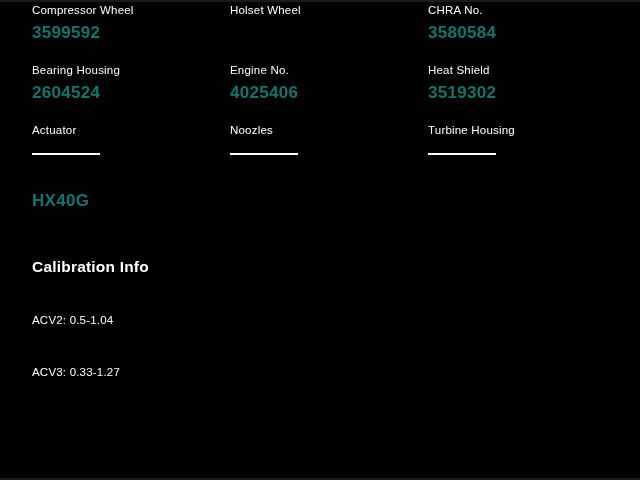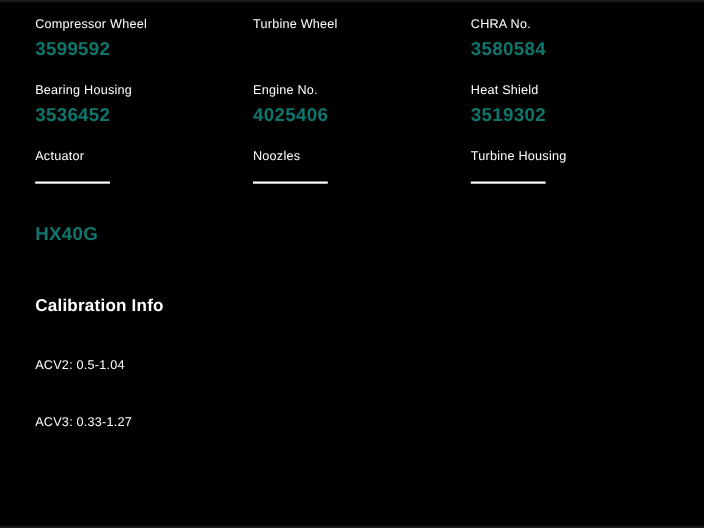--- a/index.html
+++ b/index.html
@@ -11,21 +11,21 @@
     width: 640px;
     height: 480px;
     overflow: hidden;
     font-family: "Liberation Sans", sans-serif;
     color: #ffffff;
   }
   .screen {
     box-sizing: border-box;
     width: 640px;
     height: 480px;
-    padding: 14px 0 0 32px;
+    padding: 2px 0 0 32px;
     background: #000000;
     border-top: 2px solid #1a1a1a;
     border-bottom: 2px solid #1a1a1a;
   }
   .grid {
     display: grid;
     grid-template-columns: 198px 198px 1fr;
   }
   .cell {
     height: 60px;
@@ -68,30 +68,30 @@
 <body>
 
 <div class="screen">
   <div class="grid">
 
     <div class="cell">
       <div class="label">Compressor Wheel</div>
       <div class="value">3599592</div>
     </div>
     <div class="cell">
-      <div class="label">Turbine Wheel</div>
+      <div class="label">Holset Wheel</div>
     </div>
     <div class="cell">
       <div class="label">CHRA No.</div>
       <div class="value">3580584</div>
     </div>
 
     <div class="cell">
       <div class="label">Bearing Housing</div>
-      <div class="value">3536452</div>
+      <div class="value">2604524</div>
     </div>
     <div class="cell">
       <div class="label">Engine No.</div>
       <div class="value">4025406</div>
     </div>
 
     <div class="cell">
       <div class="label">Heat Shield</div>
       <div class="value">3519302</div>
     </div>

